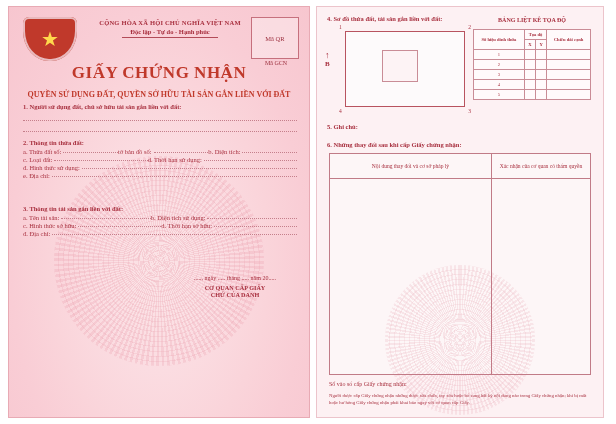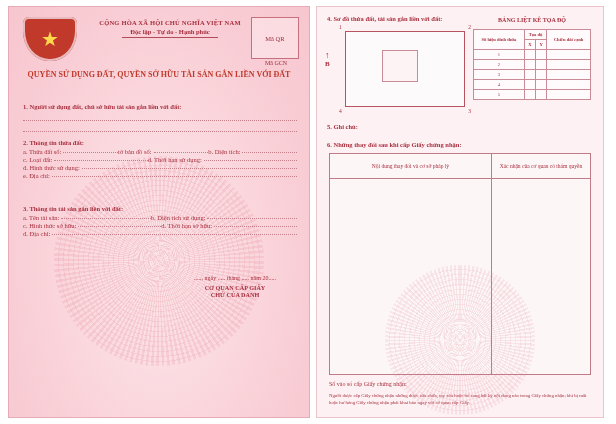--- a/index.html
+++ b/index.html
@@ -155,20 +155,21 @@
       <div class="natl-head">
         <div class="l1">CỘNG HÒA XÃ HỘI CHỦ NGHĨA VIỆT NAM</div>
         <div class="l2">Độc lập - Tự do - Hạnh phúc</div>
         <div class="rule"></div>
       </div>
 
       <div class="qr-box">Mã QR</div>
       <div class="qr-cap">Mã GCN</div>
 
       <div class="title">
+        <div class="t1">GIẤY CHỨNG NHẬN</div>
         <div class="t2">QUYỀN SỬ DỤNG ĐẤT, QUYỀN SỞ HỮU TÀI SẢN GẮN LIỀN VỚI ĐẤT</div>
       </div>
 
       <div class="sec" style="top:96px;">
         <div class="h">1. Người sử dụng đất, chủ sở hữu tài sản gắn liền với đất:</div>
         <div class="line"></div>
         <div class="line"></div>
       </div>
 
       <div class="sec" style="top:132px;">

